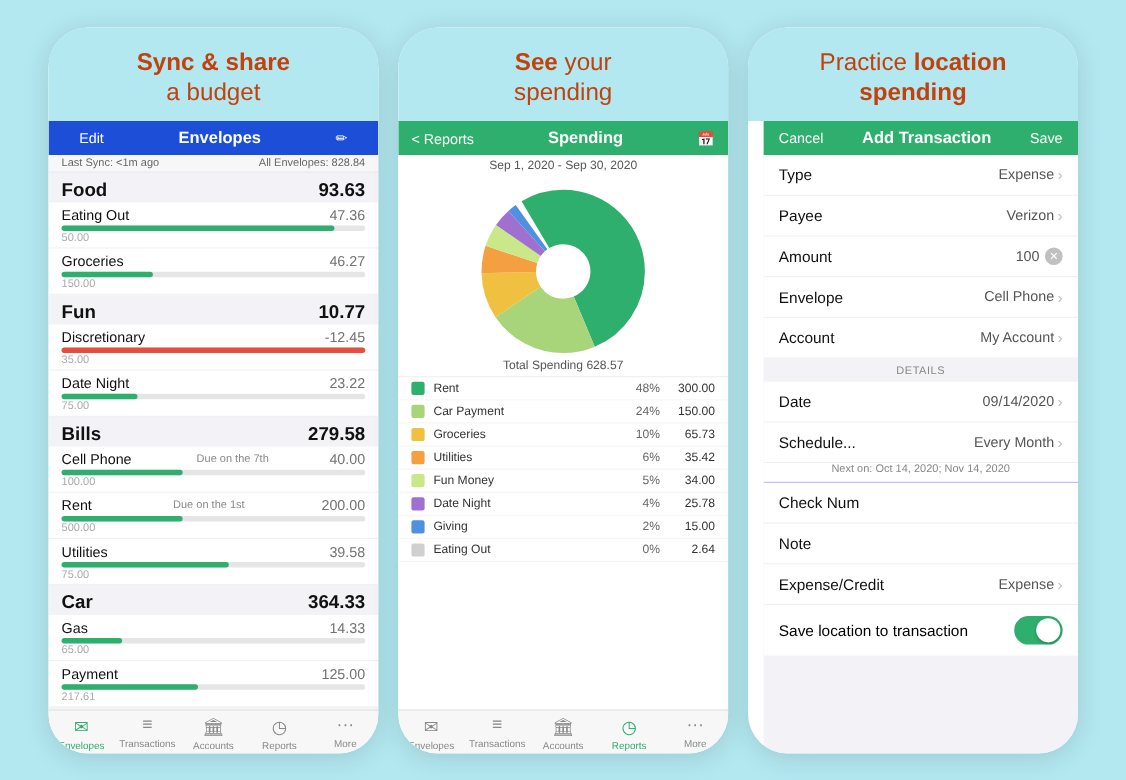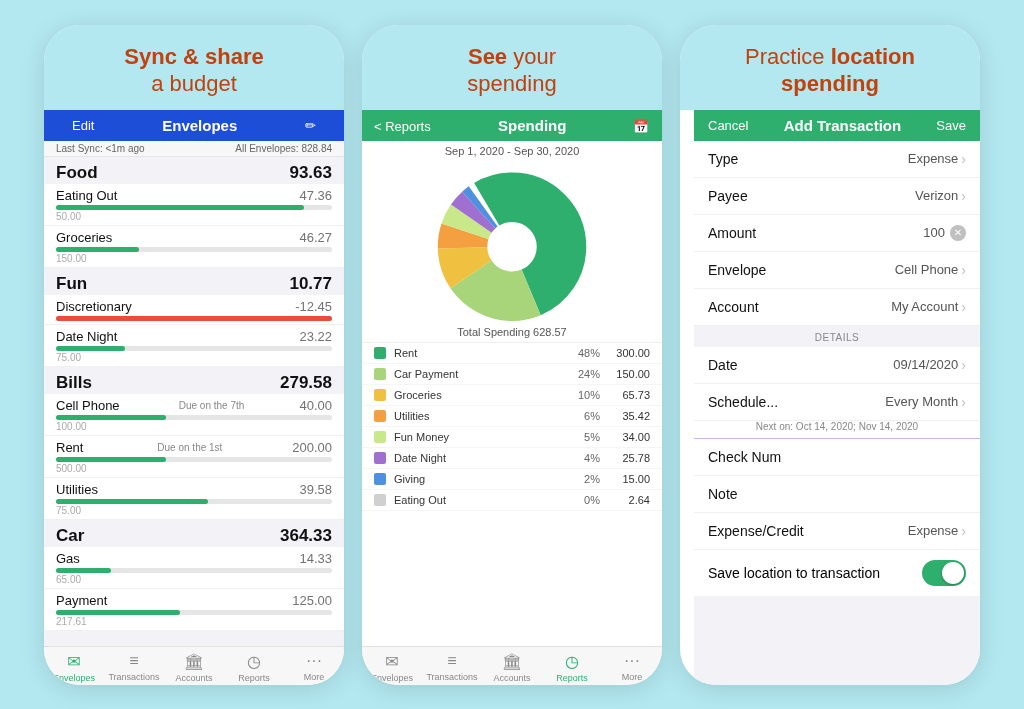--- a/index.html
+++ b/index.html
@@ -340,20 +340,21 @@
         <span>10.77</span>
       </div>
       <div class="env-item">
         <div class="env-item-row1">
           <span class="env-item-name">Discretionary</span>
           <span class="env-item-amount">-12.45</span>
         </div>
         <div class="env-bar-bg">
             <div class="env-bar-fill red" style="width:100%"></div>
           </div>
+        <div class="env-item-budget">35.00</div>
       </div>
       <div class="env-item">
         <div class="env-item-row1">
           <span class="env-item-name">Date Night</span>
           <span class="env-item-amount">23.22</span>
         </div>
         <div class="env-bar-bg">
             <div class="env-bar-fill green" style="width:25%"></div>
           </div>
         <div class="env-item-budget">75.00</div>

